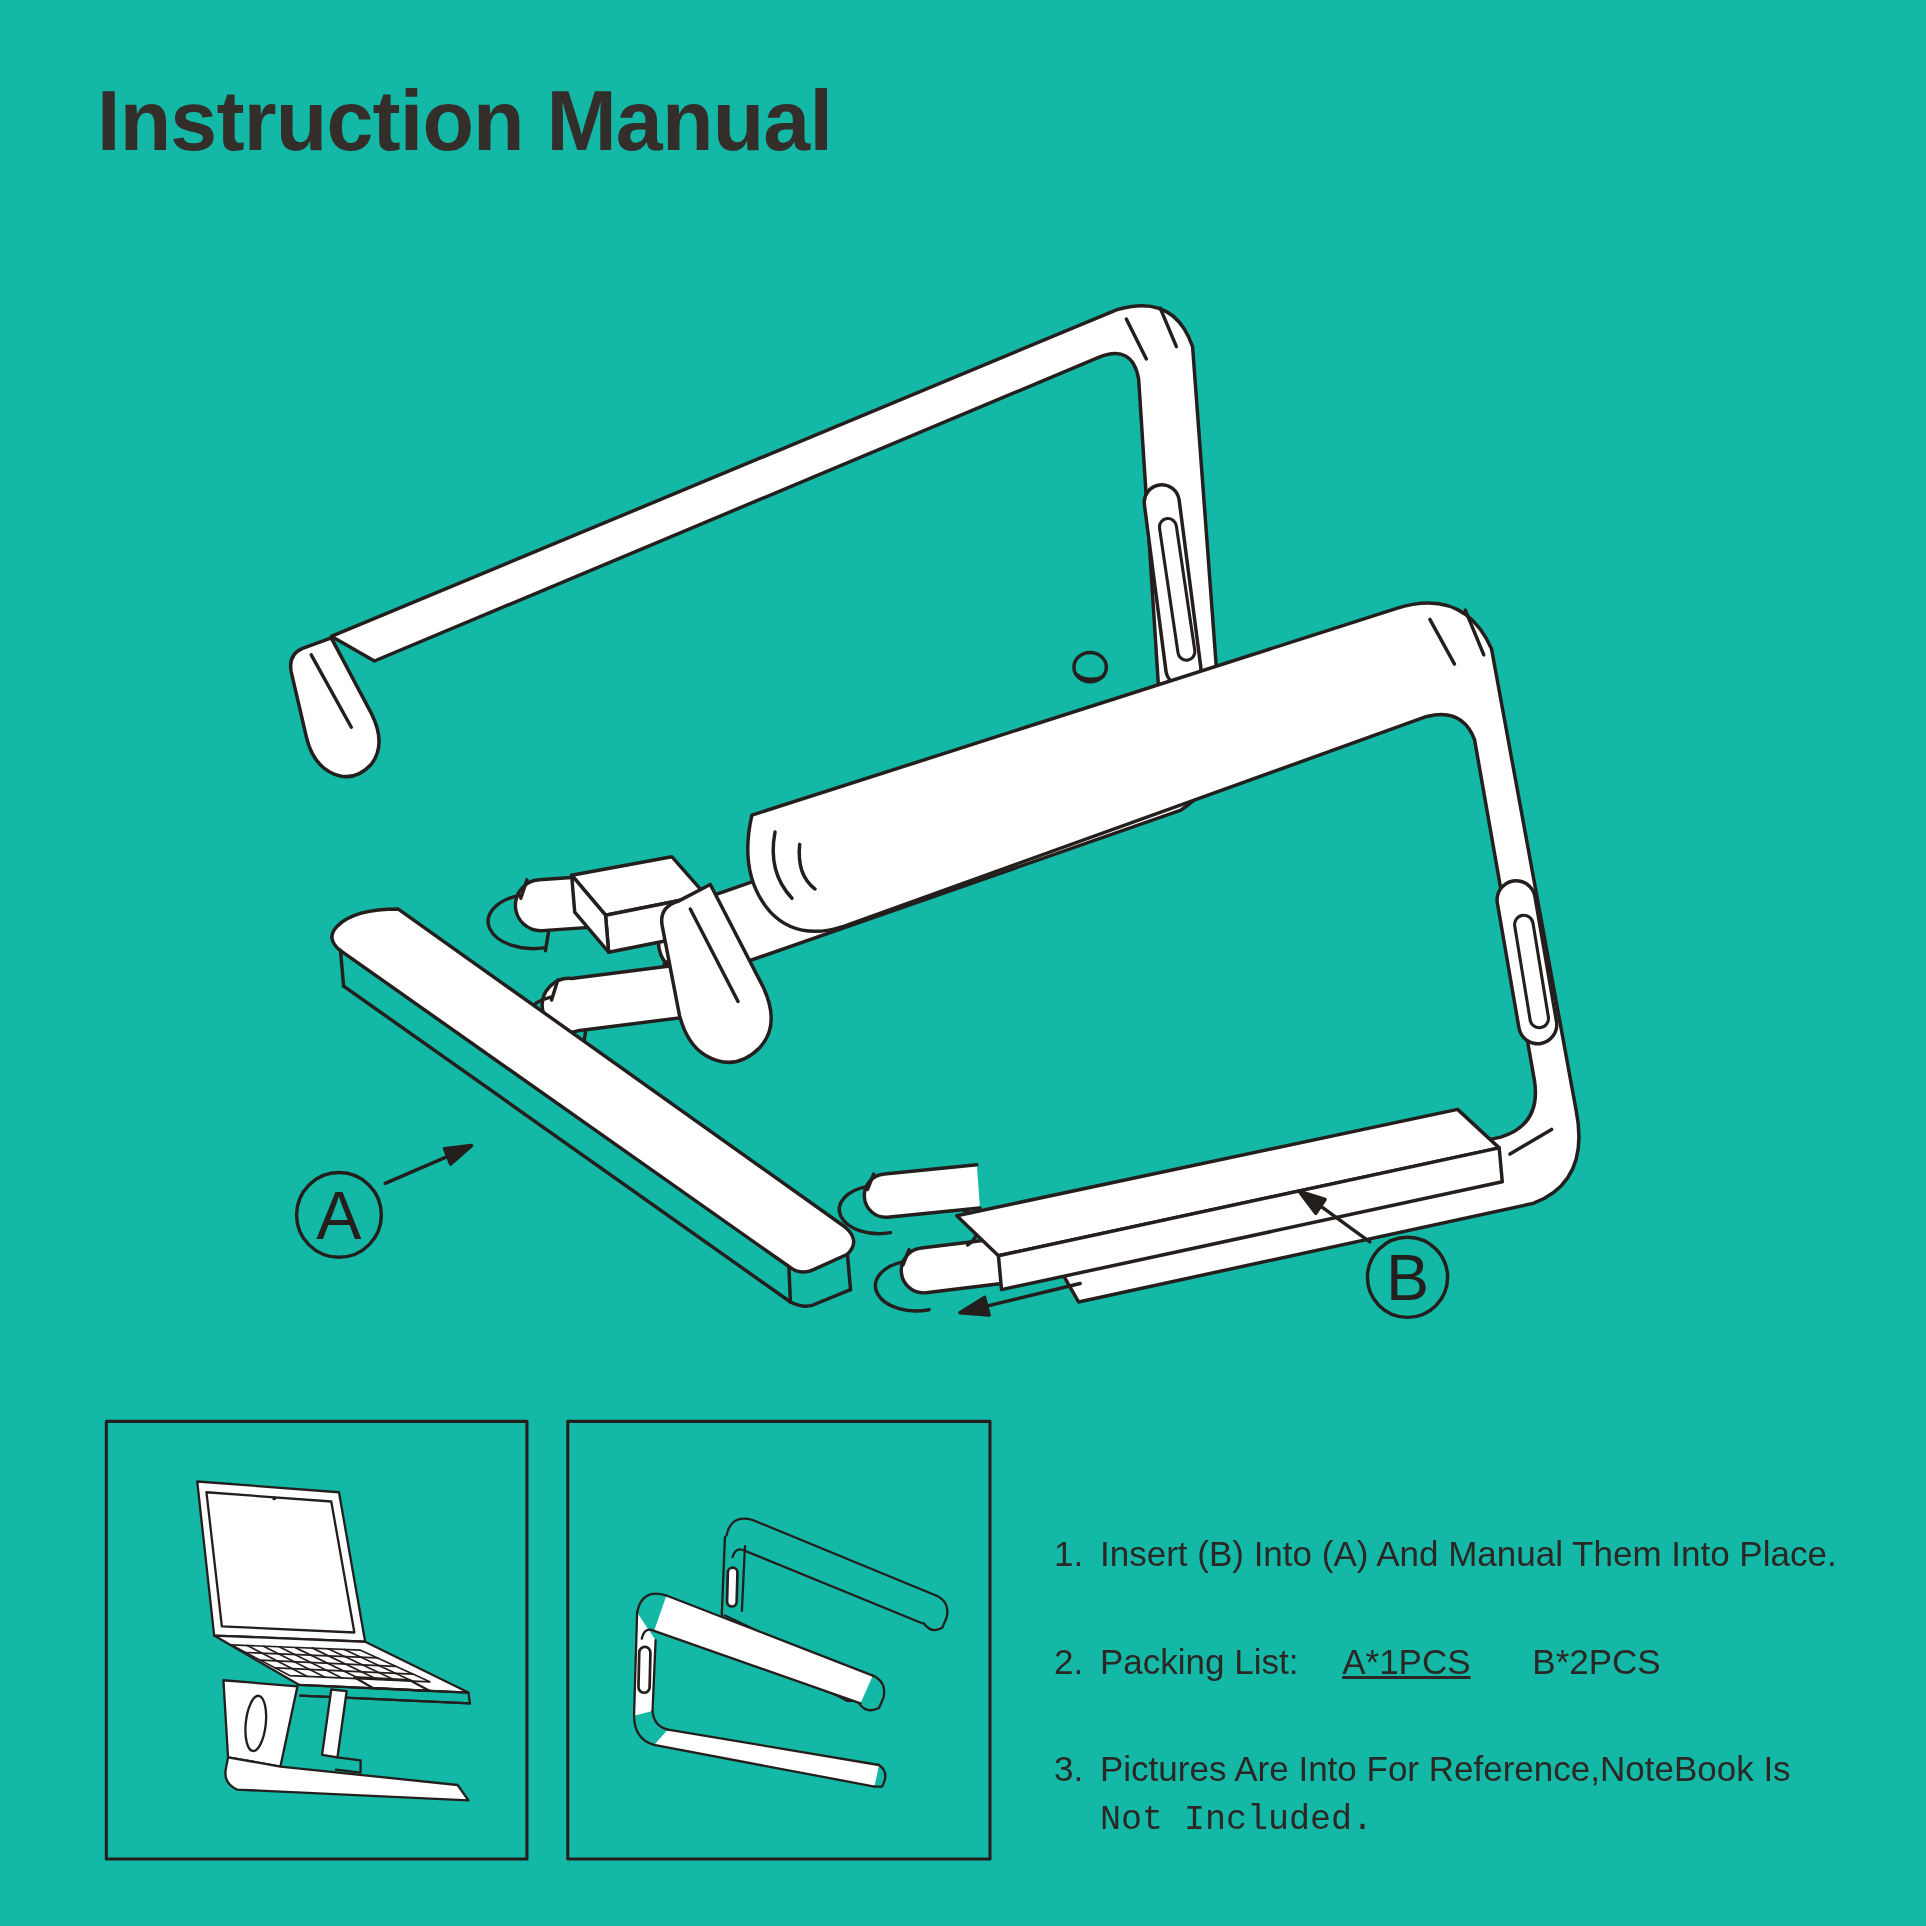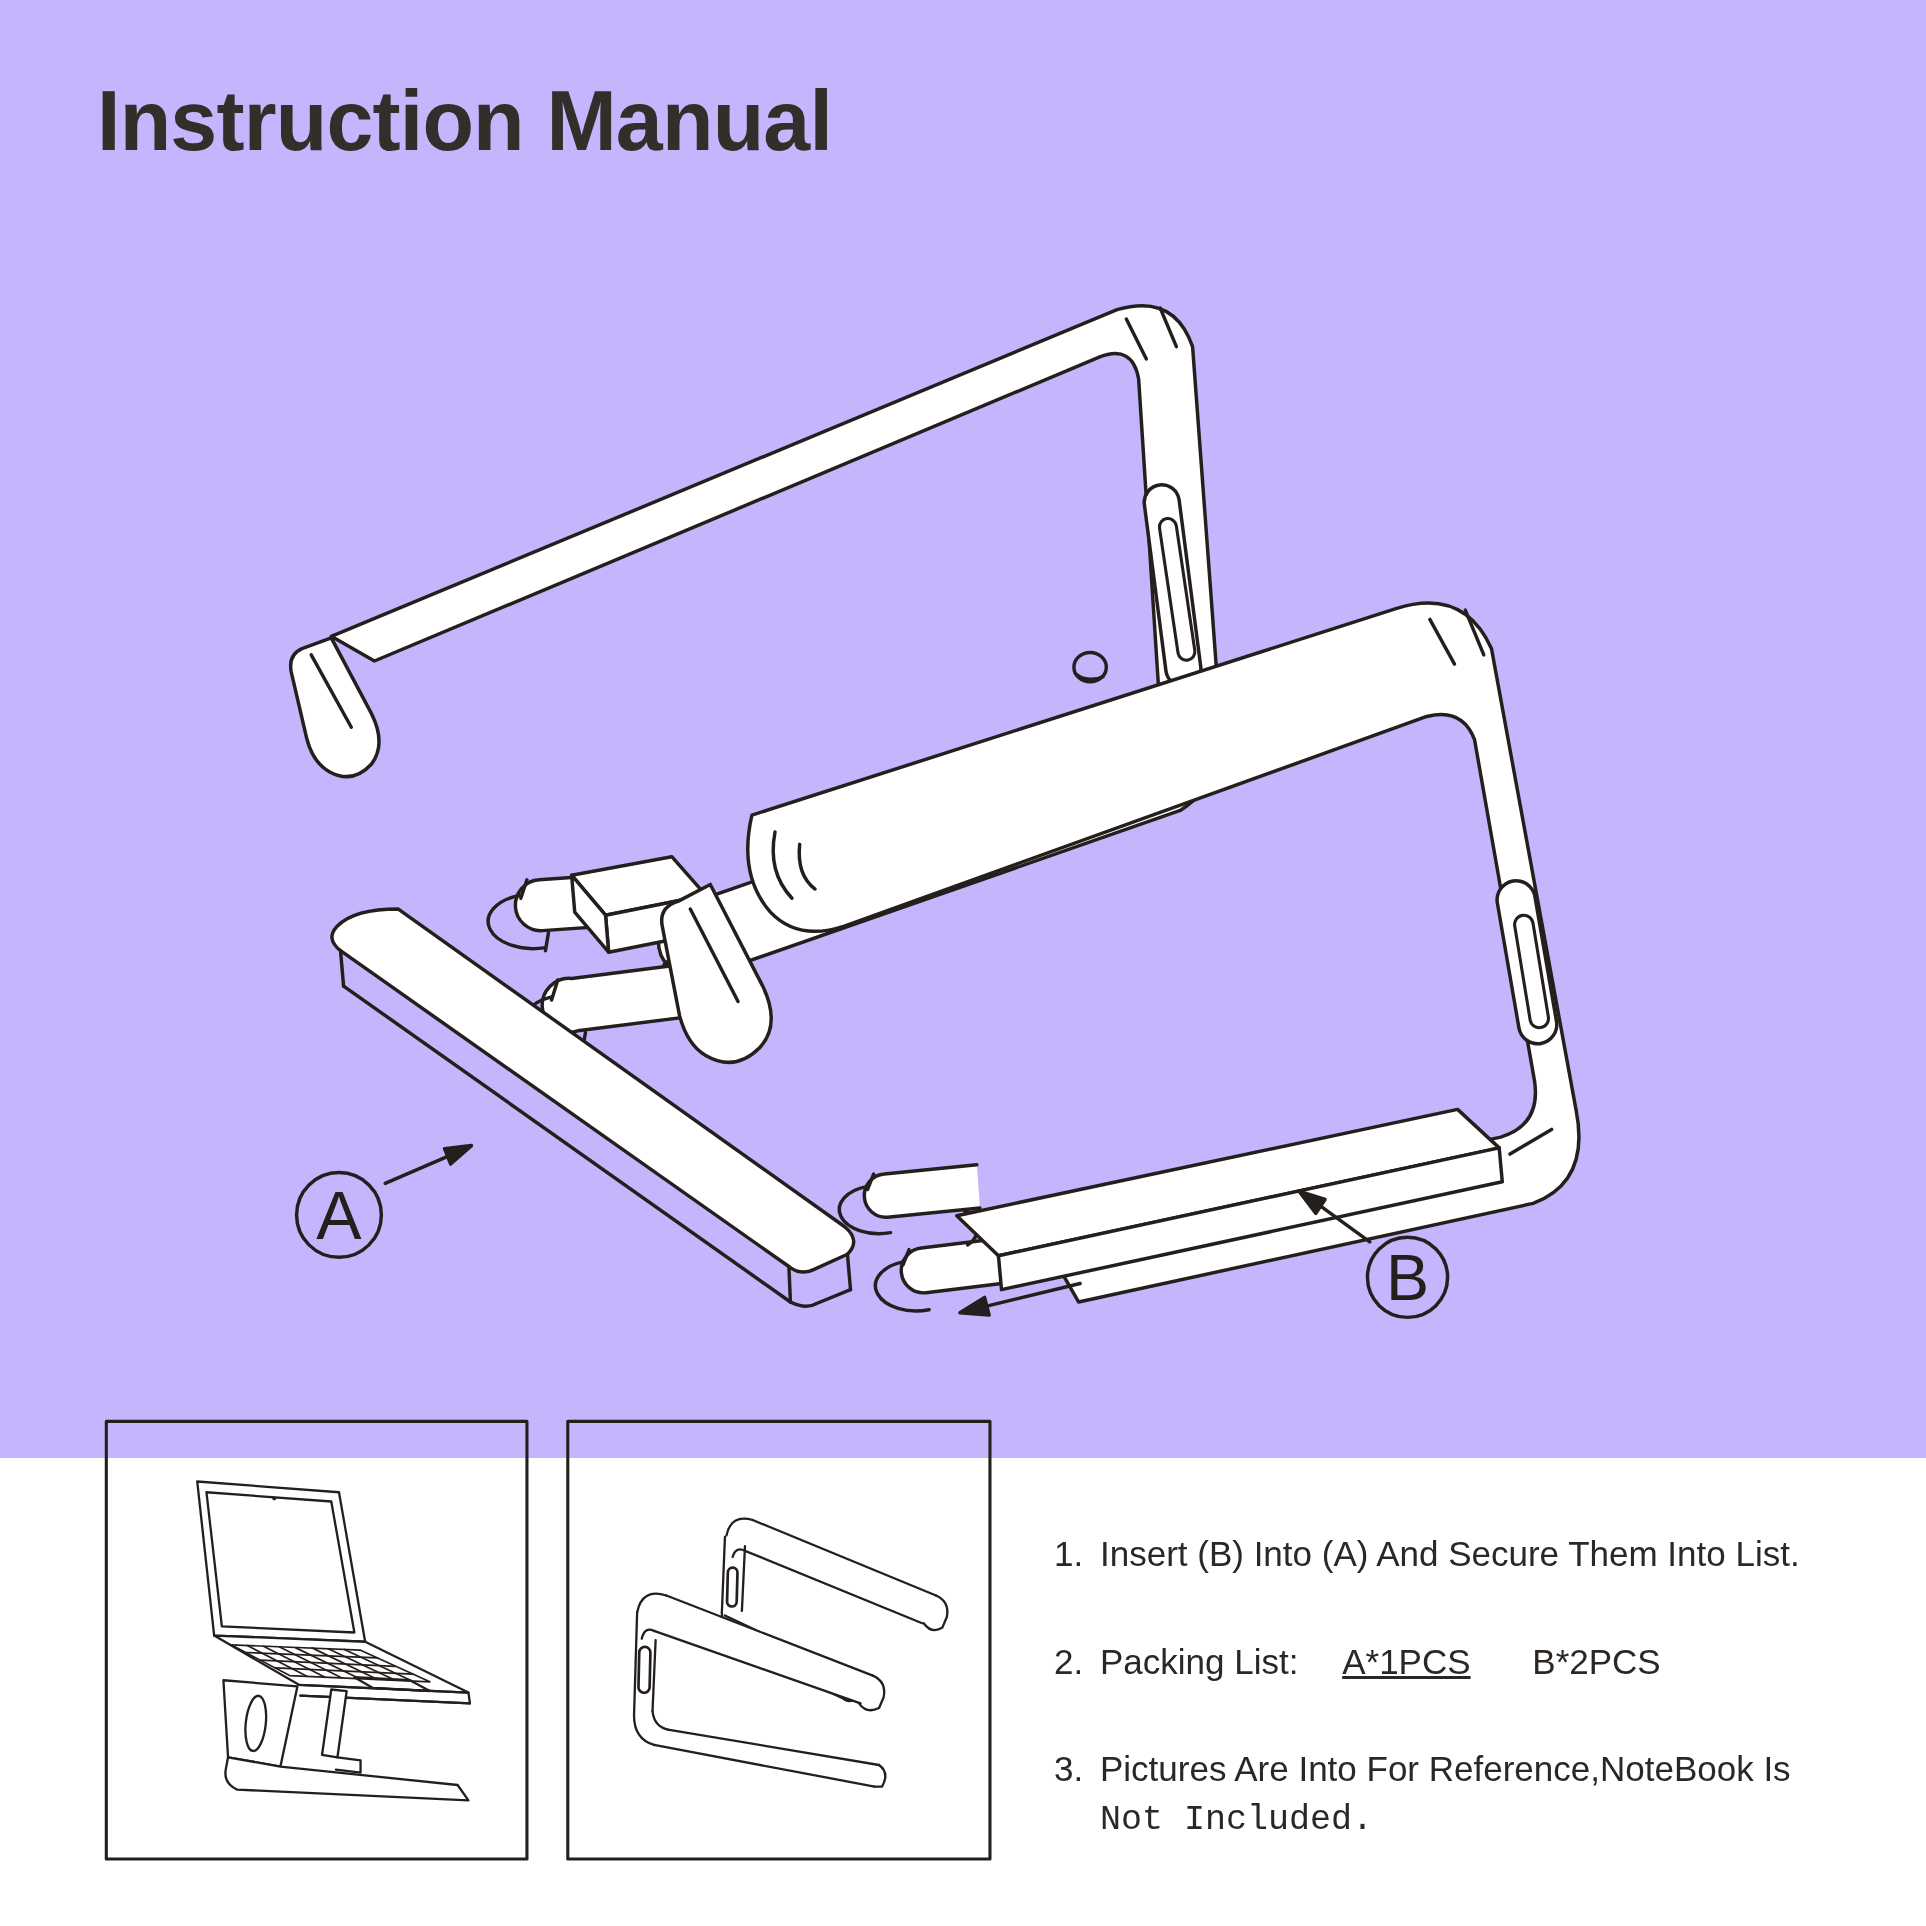--- a/index.html
+++ b/index.html
@@ -1,17 +1,17 @@
 <!DOCTYPE html>
 <html style="font-size:12.3px"><head>
 <meta charset="utf-8">
 <style>
   html,body{margin:0;padding:0;background:#ffffff;width:1926px;height:1926px;overflow:hidden;
             font-family:"Liberation Sans", sans-serif;}
-  .page{position:relative;width:1926px;height:1458px;background:#c4b5fd;}
+  .page{position:relative;width:1926px;height:1926px;background:#14b8a6;}
   .title{position:absolute;left:97px;top:71px;font-size:86px;font-weight:bold;
          color:#342e2b;letter-spacing:-0.8px;transform:scaleX(0.98);transform-origin:left top;white-space:nowrap;}
   .diagram-svg{position:absolute;left:0;top:0;width:1926px;height:1926px;}
   .instructions{position:absolute;left:1054px;top:1533px;width:840px;color:#2b2724;
                 font-size:35px;line-height:1.22;}
   .instr-item{display:flex;margin-bottom:65px;}
   .instr-num{flex:0 0 46px;}
   .instr-text{flex:1;}
   .pack-a{margin-left:34px;text-decoration:underline;}
   .pack-b{margin-left:52px;}
@@ -198,21 +198,21 @@
         <path d="M 100,300 L 99,345" stroke-width="18"></path>
         <path d="M 100,300 L 99,345" stroke="#fff" stroke-width="11"></path>
       </g>
 
     </g>
   </svg>
 
   <div class="instructions">
     <div class="instr-item">
       <span class="instr-num">1.</span>
-      <span class="instr-text">Insert (B) Into (A) And Secure Them Into List.</span>
+      <span class="instr-text">Insert (B) Into (A) And Manual Them Into Place.</span>
     </div>
     <div class="instr-item">
       <span class="instr-num">2.</span>
       <span class="instr-text">
         <span>Packing List:</span>
         <span class="pack-a">A*1PCS</span>
         <span class="pack-b">B*2PCS</span>
       </span>
     </div>
     <div class="instr-item">

